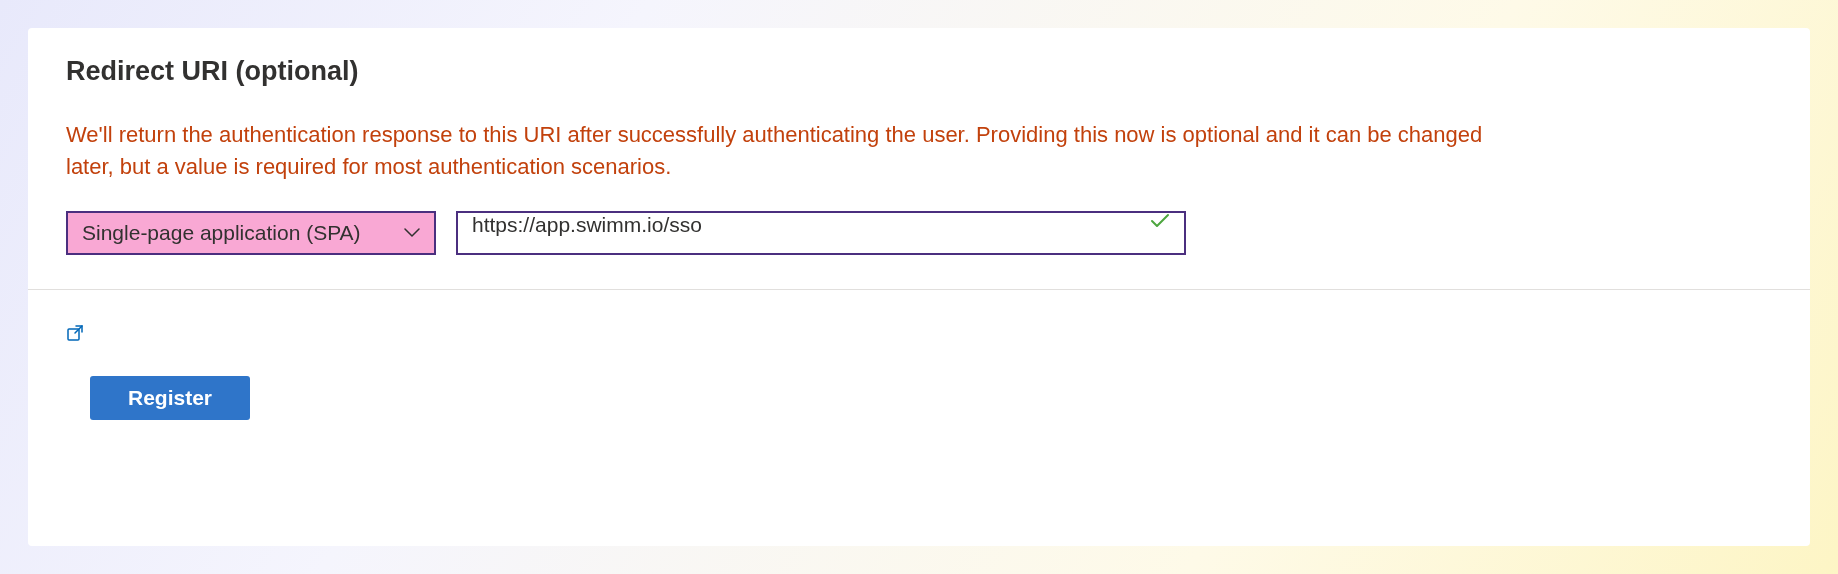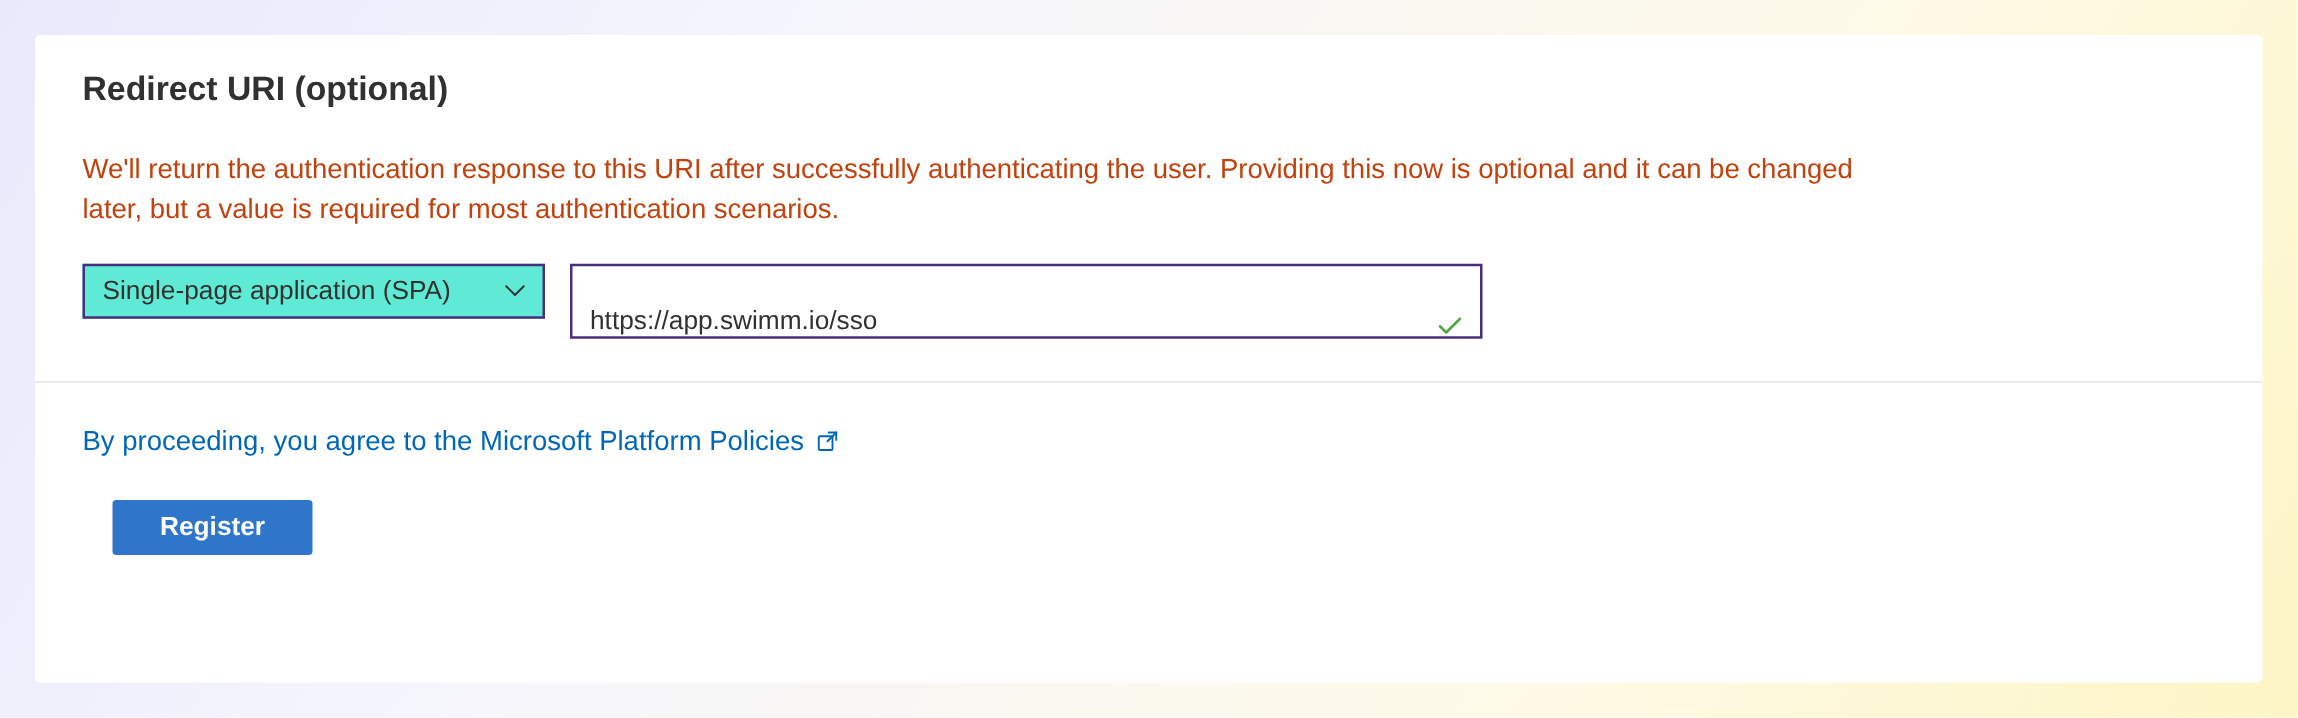--- a/index.html
+++ b/index.html
@@ -38,44 +38,44 @@
     .input-row {
       display: flex;
       gap: 20px;
       margin-bottom: 34px;
     }
     .select-wrapper {
       position: relative;
       width: 370px;
       height: 44px;
       border: 2px solid #4b2f7f;
-      background: #5eead4;
+      background: #f9a8d4;
       display: flex;
       align-items: center;
       padding: 0 14px;
       cursor: pointer;
     }
     .select-value {
       font-size: 21px;
       color: #323130;
       flex: 1;
     }
     .chevron-down {
       width: 16px;
       height: 10px;
       margin-left: 10px;
     }
     .uri-wrapper {
       position: relative;
       width: 730px;
-      height: 60px;
+      height: 44px;
       border: 2px solid #4b2f7f;
       background: #ffffff;
       display: flex;
-      align-items: flex-end;
+      align-items: flex-start;
       padding: 0 14px;
     }
     .uri-input {
       border: none;
       outline: none;
       font-size: 21px;
       color: #323130;
       flex: 1;
       font-family: inherit;
       background: transparent;
@@ -156,21 +156,20 @@
         <path d="M2 8 L7 13 L18 2" stroke="#4da63f" stroke-width="2" fill="none" stroke-linecap="round" stroke-linejoin="round"></path>
       </svg>
     </div>
 
   </div>
 
 
   <hr class="divider">
 
   <div class="policies-row">
-    <a class="policies-link">By proceeding, you agree to the Microsoft Platform Policies</a>
     <svg class="ext-link-icon" viewBox="0 0 18 18">
       <rect x="2" y="5" width="11" height="11" stroke="#0067b8" stroke-width="1.5" fill="none" rx="1"></rect>
       <path d="M10 2 L16 2 L16 8" stroke="#0067b8" stroke-width="1.5" fill="none" stroke-linecap="round"></path>
       <path d="M16 2 L9 9" stroke="#0067b8" stroke-width="1.5" fill="none" stroke-linecap="round"></path>
     </svg>
   </div>
 
   <button class="register-button">Register</button>
 
 </div>

